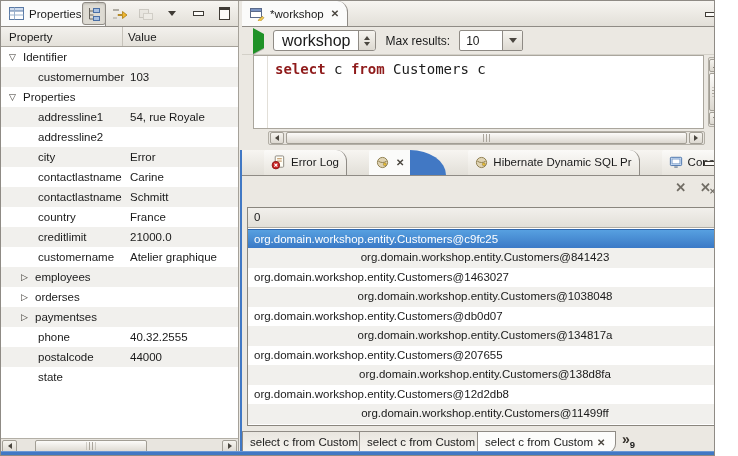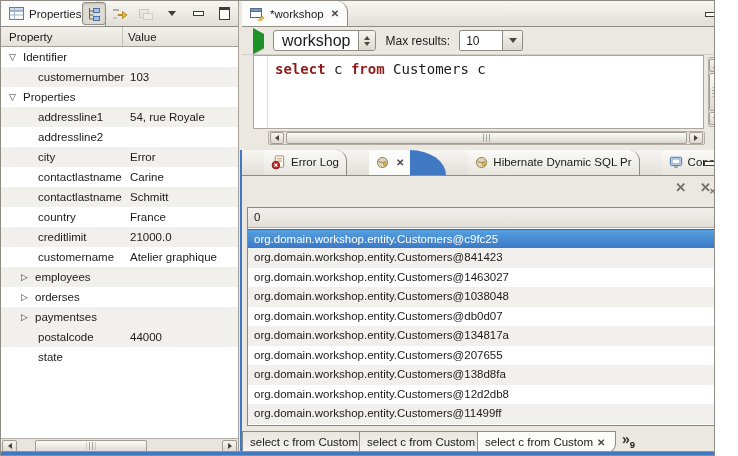--- a/index.html
+++ b/index.html
@@ -88,21 +88,21 @@
   .tab-label-trunc{max-width:140px;overflow:hidden;}
   .swoosh{width:36px;height:25px;margin-left:-1px;background:#4178c4;border-top-right-radius:100% 100%;flex:none;}
   .res-toolbar{height:24px;display:flex;align-items:center;justify-content:flex-end;gap:14px;padding-right:26px;}
   .xicon{font-size:13px;font-weight:bold;color:#716d65;line-height:1;position:relative;}
   .xicon.all::after{content:"✕";position:absolute;font-size:8px;right:-5px;bottom:-2px;color:#716d65;}
   .result-table{position:relative;margin:7px 5px 0 5px;height:220px;border:1px solid #8a867e;background:#fff;overflow:hidden;box-sizing:border-box;}
   .rt-header{position:absolute;left:0;right:15px;top:0;height:20px;background:linear-gradient(#f2f0ec,#e2dfd8);
     border-bottom:1px solid #b0aca3;font-size:11.5px;display:flex;align-items:center;padding-left:6px;box-sizing:border-box;}
   .rt-rows{position:absolute;left:0;right:15px;top:21px;bottom:0;overflow:hidden;}
   .rrow{height:19.5px;line-height:19.5px;font-size:11.5px;padding-left:6px;white-space:nowrap;overflow:hidden;box-sizing:border-box;}
-  .rrow.alt{background:#f1f0ed;}
+  .rrow.alt{background:#f1f0ed;text-align:center;}
   .rrow.selected{background:linear-gradient(#57a0e0,#3a79c6);border-top:1px solid #2f66ad;color:#fff;}
   .rt-vscroll{position:absolute;right:0;top:0;bottom:0;width:15px;border-left:1px solid #b0aca3;background:#e8e5df;
     display:flex;flex-direction:column;align-items:center;padding:1px;box-sizing:border-box;}
   .rt-vscroll .thumb{width:11px;height:56px;margin-top:1px;}
   .rt-vscroll .sb-spacer{flex:1;}
   .res-bottomtabs{margin-top:5px;height:22px;display:flex;align-items:stretch;font-size:11.5px;}
   .btab{display:flex;align-items:center;gap:4px;padding:4px 7px;border:1px solid #8f8b85;border-left:none;
     background:linear-gradient(#e9e6e0,#f6f4ef);white-space:nowrap;overflow:hidden;box-sizing:border-box;width:118px;flex:none;}
   .btab:first-child{border-left:1px solid #8f8b85;}
   .btab.active{background:#fcfcfb;width:138px;border-radius:0 0 9px 0;}
@@ -252,20 +252,26 @@
           </div>
           <div class="pvalue"></div>
         </div>
         <div class="prow k-collection alt">
           <div class="plabel">
             <span class="twist">▷</span>
             <span>paymentses</span>
           </div>
           <div class="pvalue"></div>
         </div>
+        <div class="prow k-child">
+          <div class="plabel">
+            <span>phone</span>
+          </div>
+          <div class="pvalue">40.32.2555</div>
+        </div>
         <div class="prow k-child alt">
           <div class="plabel">
             <span>postalcode</span>
           </div>
           <div class="pvalue">44000</div>
         </div>
         <div class="prow k-child">
           <div class="plabel">
             <span>state</span>
           </div>

